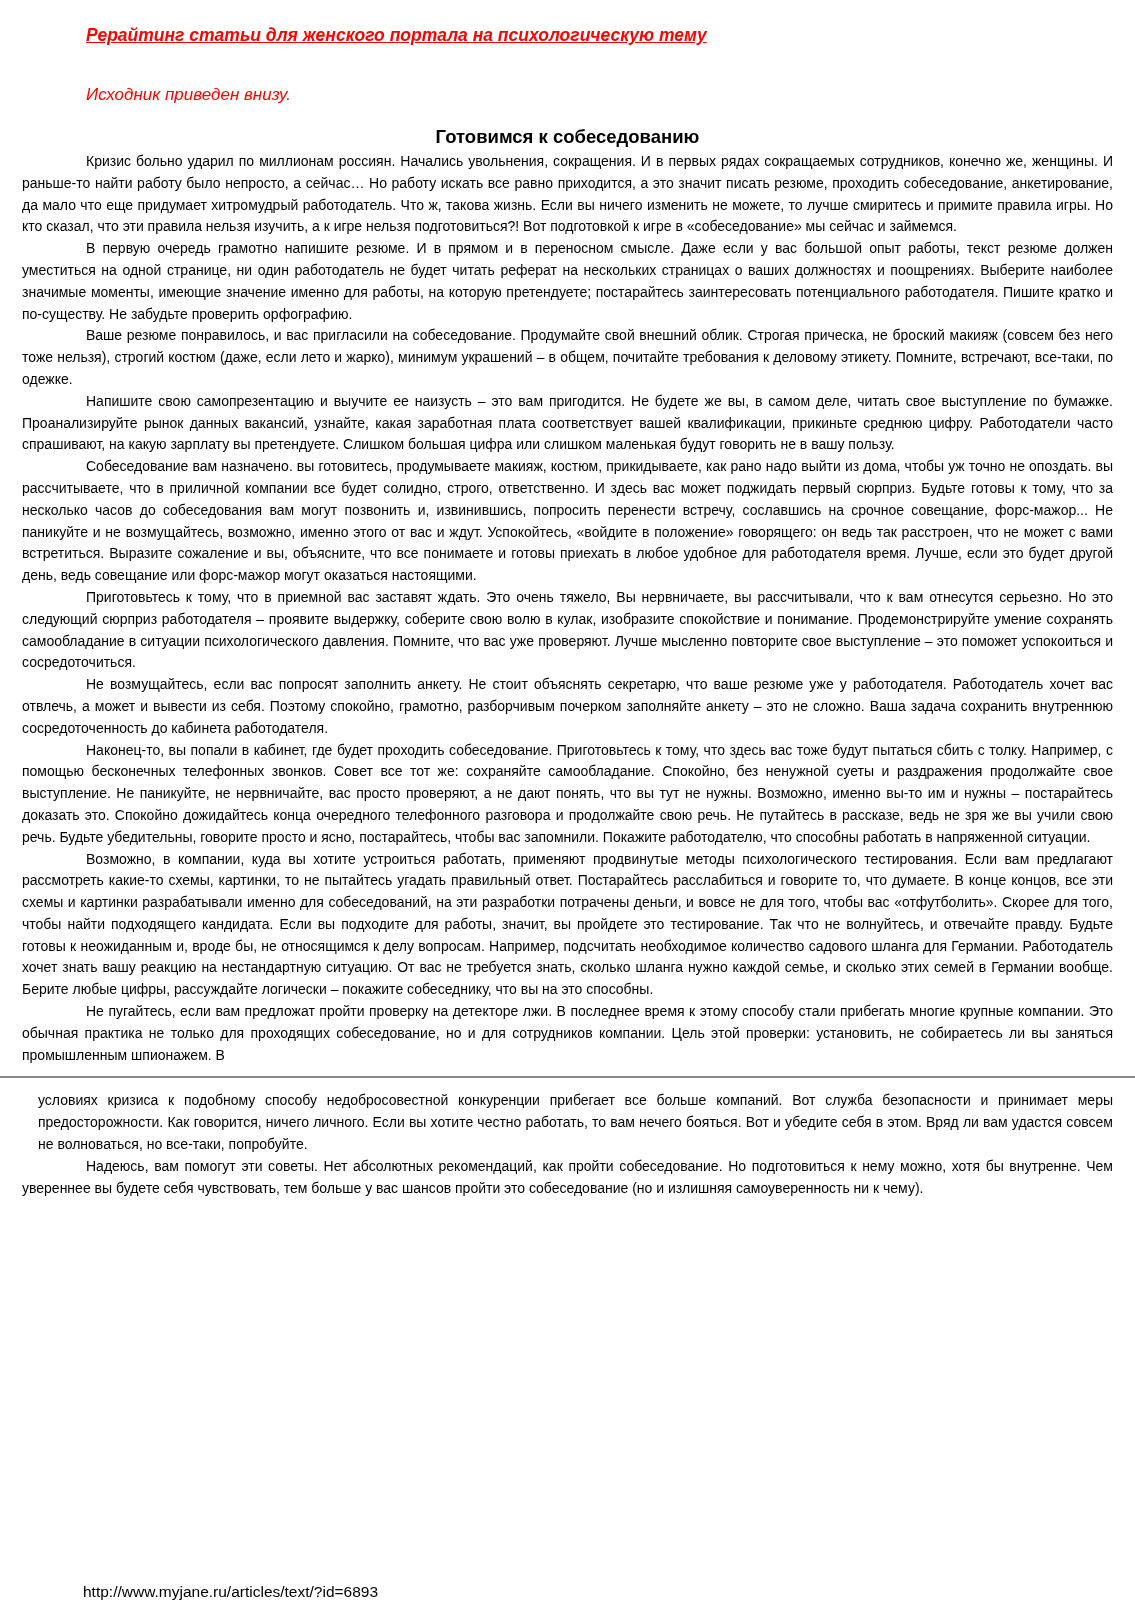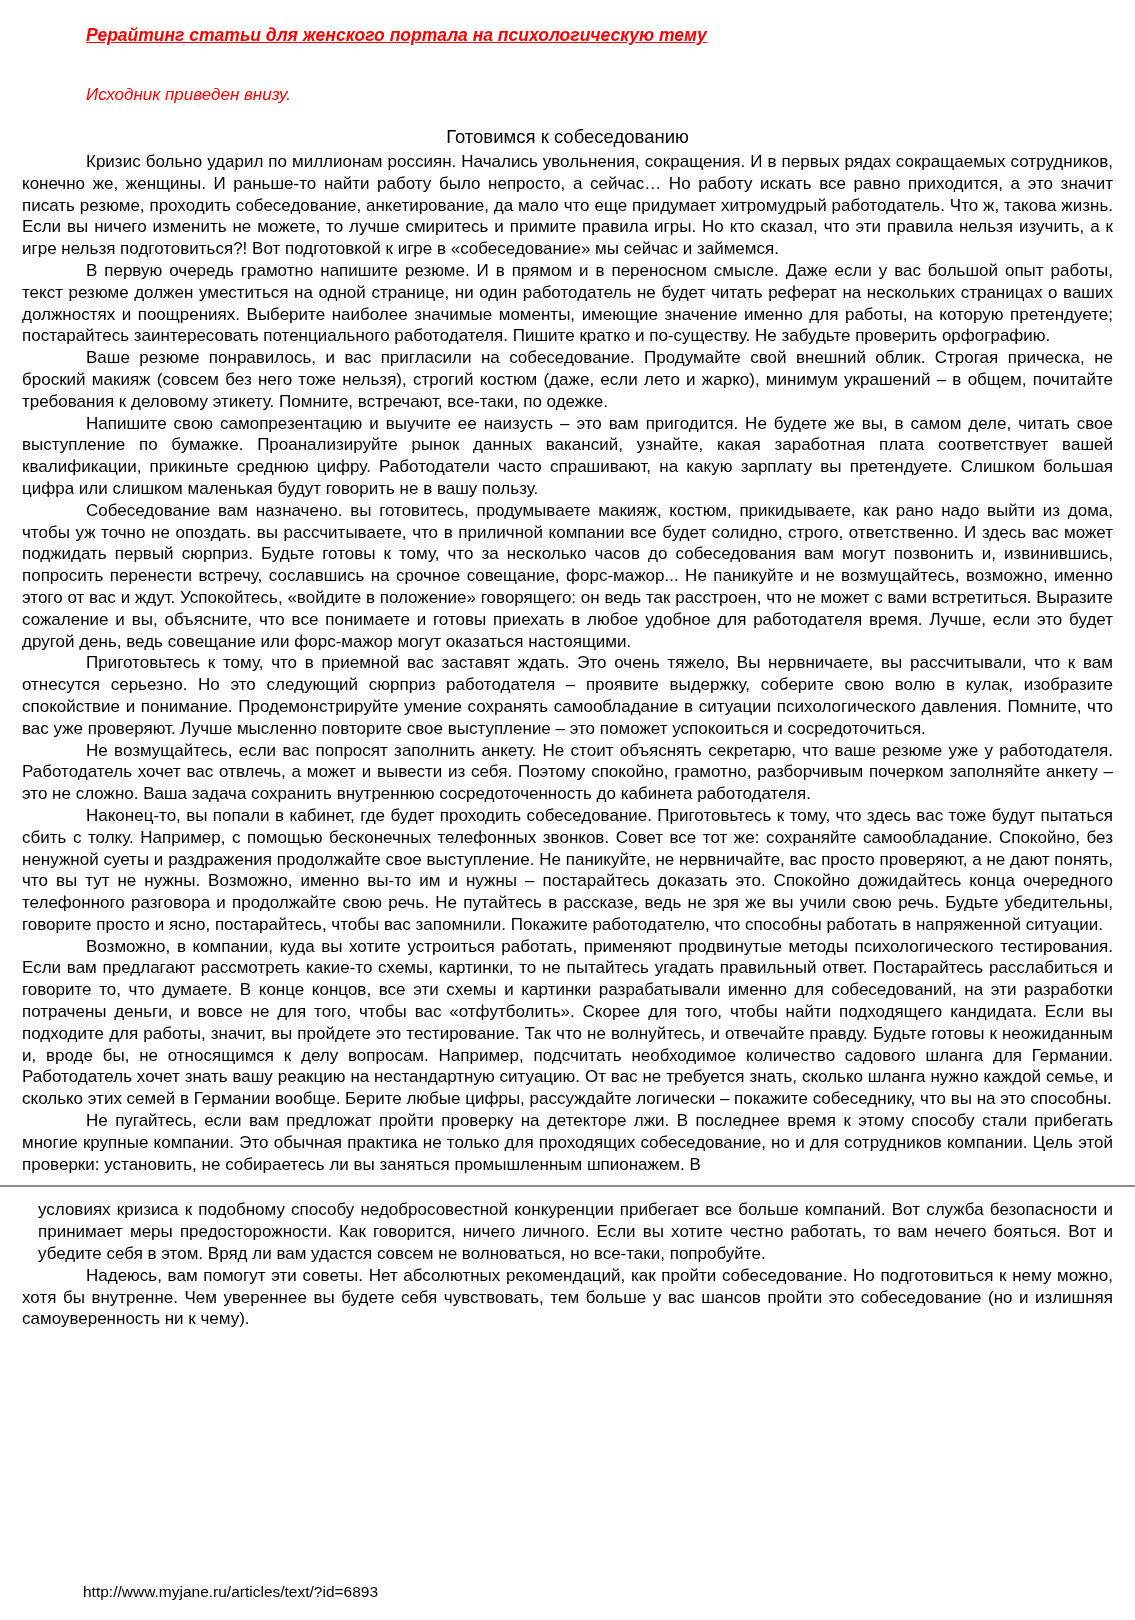--- a/index.html
+++ b/index.html
@@ -33,25 +33,25 @@
     color: #FF0000;
     font-size: 17px;
     font-style: italic;
     line-height: 22px;
   }
   .article-title {
     margin-top: 20px;
     margin-bottom: 3px;
     text-align: center;
     font-size: 18.5px;
-    font-weight: normal;
+    font-weight: bold;
     color: #000000;
   }
   .body-para {
-    font-size: 17px;
+    font-size: 14px;
     line-height: 21.8px;
     text-align: justify;
     text-indent: 64px;
     color: #000000;
   }
   .no-indent { text-indent: 0; margin-left: 16px; }
   .page-break-line {
     border: 0;
     border-top: 2px solid #8a8a8a;
     margin: 10px -22px 12px -22px;

